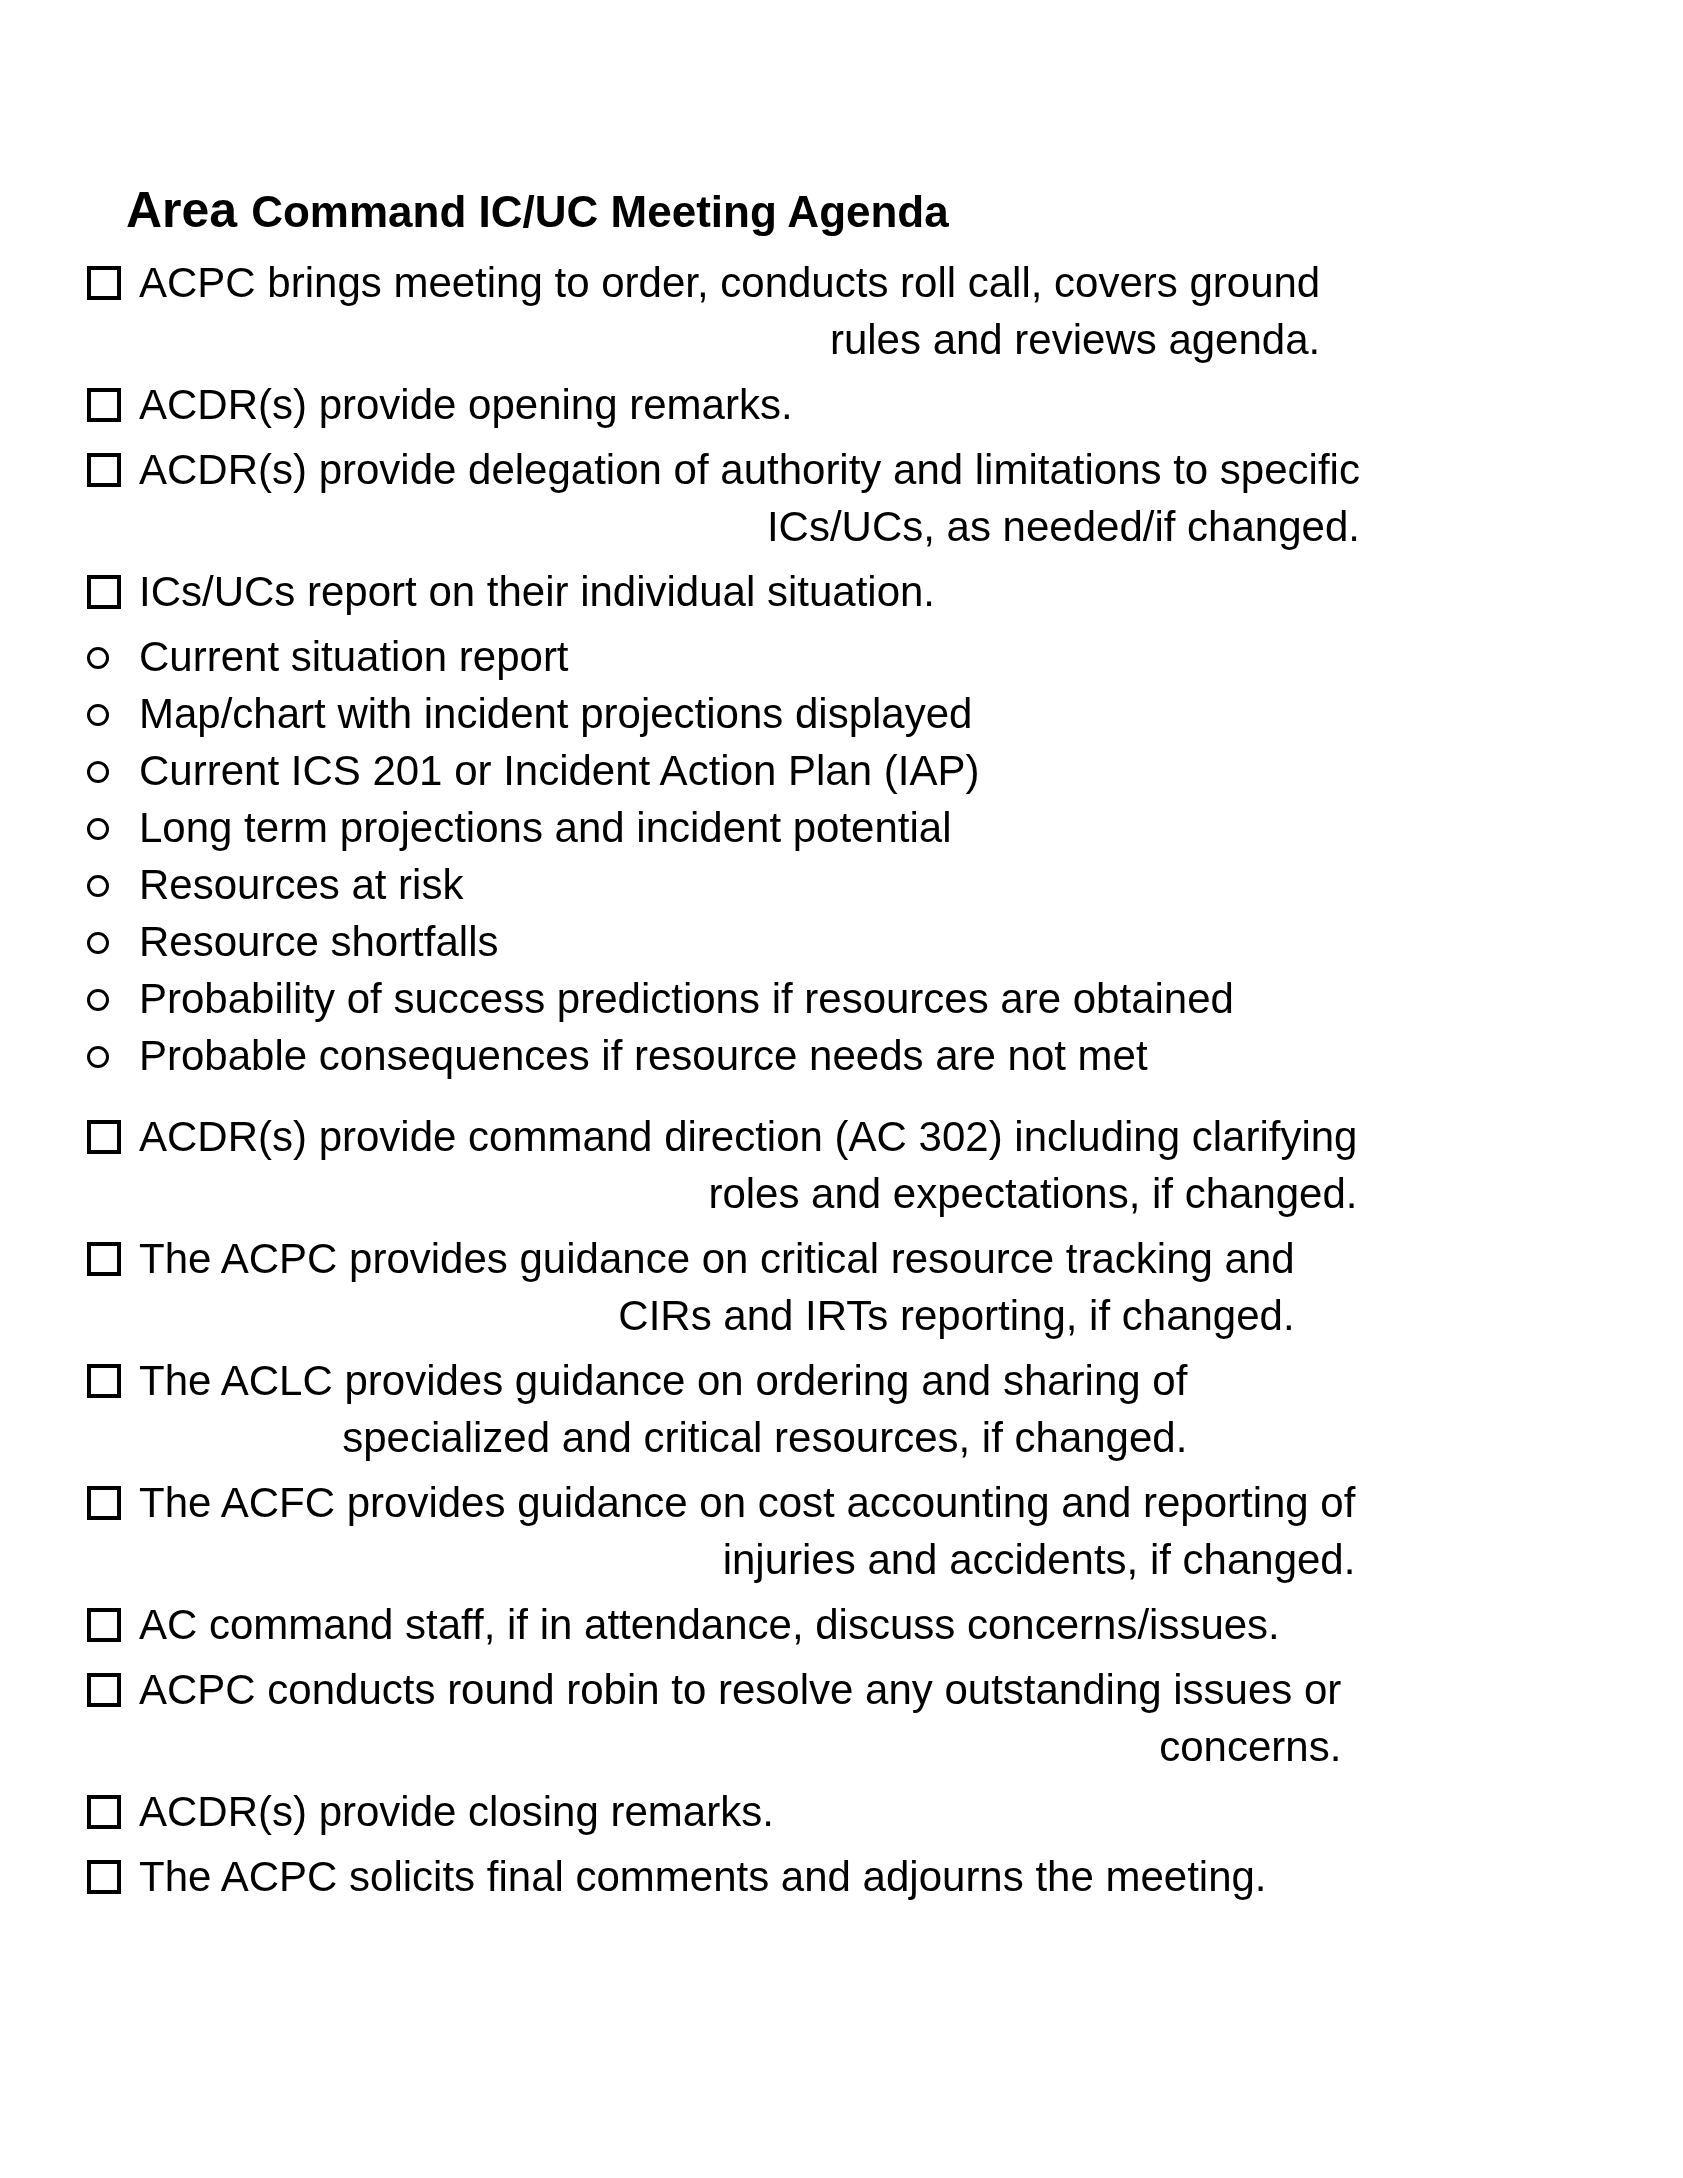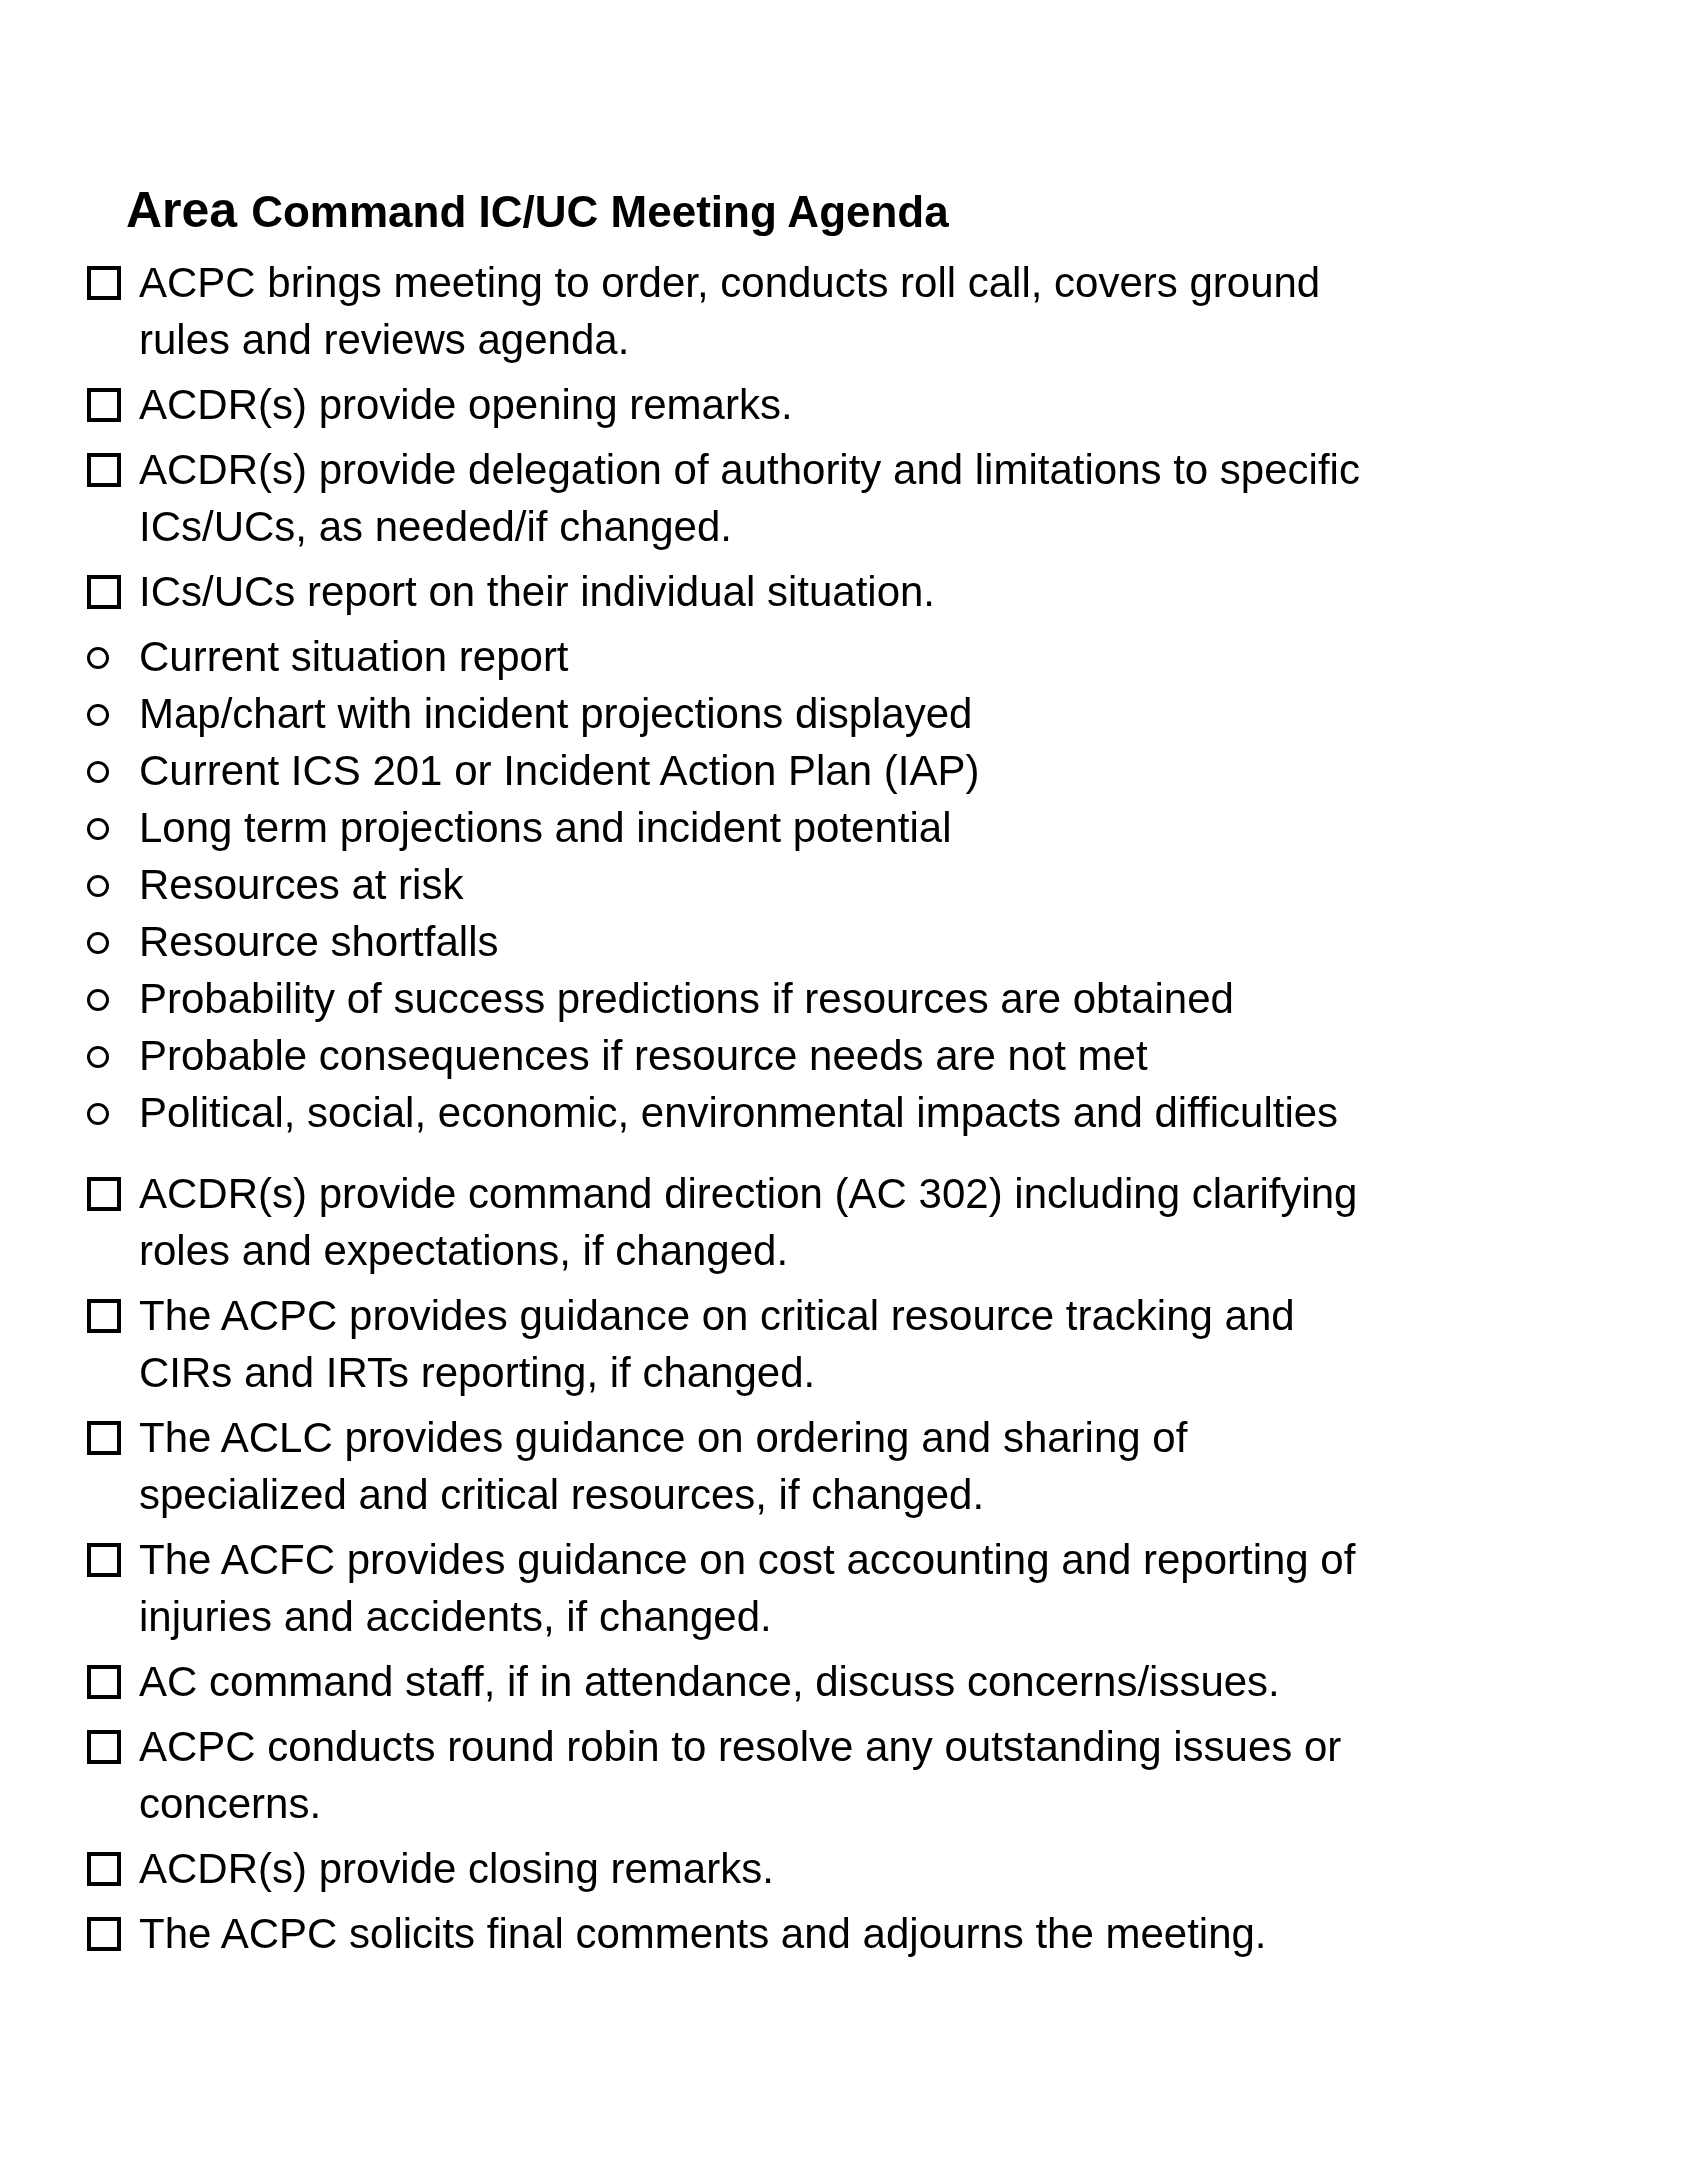--- a/index.html
+++ b/index.html
@@ -17,21 +17,21 @@
   h1.title {
     margin: 0 0 8px 39px;
     line-height: 59px;
     font-weight: bold;
     white-space: nowrap;
   }
   .title-lead { font-size: 50px; }
   .title-rest { font-size: 44px; margin-left: 14px; }
   .list { width: 1544px; }
   .item { display: flex; align-items: flex-start; }
-  .item.checkbox { margin-bottom: 8px; }
+  .item.checkbox { margin-bottom: 8px; text-align: right; }
   .item.bullet { margin-bottom: 0; }
   .item.bullet + .item.checkbox { margin-top: 24px; }
   .cb {
     flex: 0 0 auto;
     width: 34px; height: 34px;
     border: 4px solid #000000;
     box-sizing: border-box;
     margin: 12px 18px 0 0;
     background: transparent;
   }
@@ -101,24 +101,20 @@
         <span class="text">Resource shortfalls</span>
       </div>
       <div class="item bullet">
         <span class="circ"></span>
         <span class="text">Probability of success predictions if resources are obtained</span>
       </div>
       <div class="item bullet">
         <span class="circ"></span>
         <span class="text">Probable consequences if resource needs are not met</span>
       </div>
-      <div class="item bullet">
-        <span class="circ"></span>
-        <span class="text">Political, social, economic, environmental impacts and difficulties</span>
-      </div>
       <div class="item checkbox">
         <span class="cb"></span>
         <span class="text">ACDR(s) provide command direction (AC 302) including clarifying
 roles and expectations, if changed.</span>
       </div>
       <div class="item checkbox">
         <span class="cb"></span>
         <span class="text">The ACPC provides guidance on critical resource tracking and
 CIRs and IRTs reporting, if changed.</span>
       </div>

